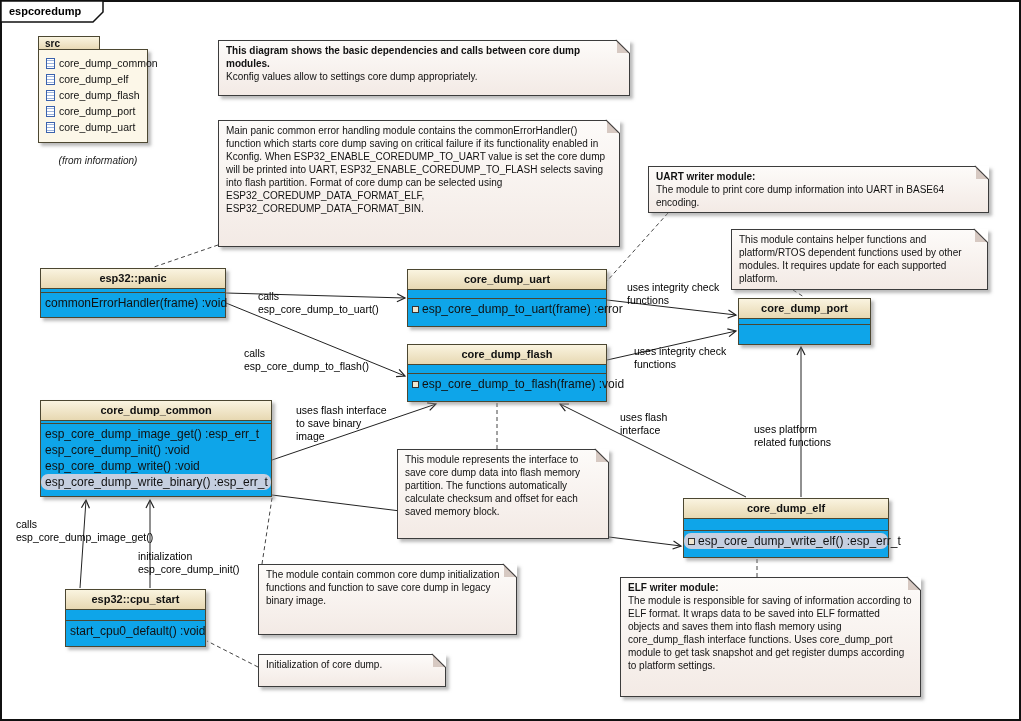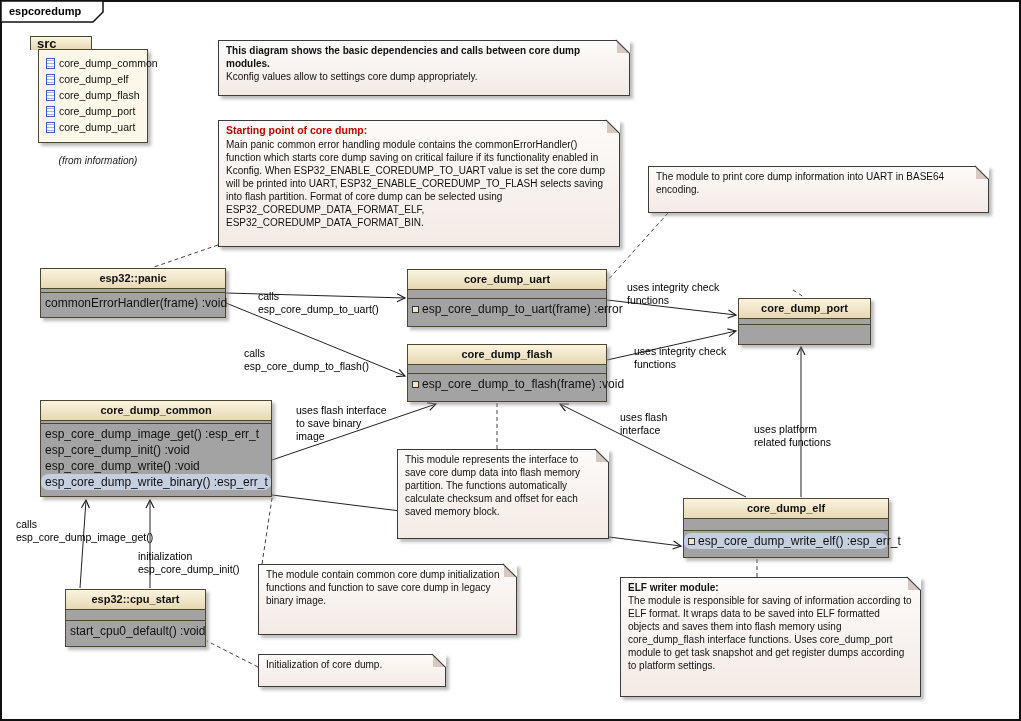--- a/index.html
+++ b/index.html
@@ -2,21 +2,21 @@
 <html><head>
 <meta charset="utf-8">
 <style>
   *{margin:0;padding:0;box-sizing:border-box;}
   body{font-family:"Liberation Sans","DejaVu Sans",sans-serif;background:#ffffff;}
   #canvas{position:relative;width:1021px;height:721px;background:#ffffff;overflow:hidden;}
   #edges{position:absolute;left:0;top:0;z-index:0;}
   .frame-label{position:absolute;left:9px;top:5px;font-weight:bold;font-size:11px;z-index:3;}
 
   
-  .cls{position:absolute;z-index:2;border:1px solid #4c4731;background:#a3a3a3;
+  .cls{position:absolute;z-index:2;border:1px solid #4c4731;background:#0ea5e9;
        box-shadow:3px 3px 3px rgba(140,140,140,.6);display:flex;flex-direction:column;}
   .cls-header{height:20px;line-height:19px;text-align:center;font-weight:bold;font-size:11px;
        background:linear-gradient(180deg,#faf4e0,#e7d8b2);border-bottom:1px solid #4c4731;color:#111;}
   .cls-attrs{border-bottom:1px solid #4c4731;}
   .cls-ops{flex:1;padding-top:2px;}
   .method{font-size:12px;line-height:15px;height:16px;padding:0 4px;white-space:nowrap;color:#111;
        display:flex;align-items:center;}
   .method.hl{background:#c5cfe0;border-radius:7px;}
   .anchor{display:inline-block;width:7px;height:7px;border:1px solid #333;background:#efe6cf;
        margin-right:3px;flex:0 0 auto;}
@@ -27,22 +27,22 @@
        box-shadow:3px 3px 3px rgba(140,140,140,.6);
        padding:3px 7px;font-size:10px;line-height:13px;color:#111;}
   .note::after{content:"";position:absolute;top:-1px;right:-1px;border-style:solid;
        border-width:0 13px 13px 0;border-color:#fff #fff #d7c9c2 #d7c9c2;}
   .note::before{content:"";position:absolute;top:5px;right:-3px;width:19px;height:1px;
        background:#3c3c3c;transform:rotate(45deg);z-index:1;}
   .note-title{font-weight:bold;}
   .note-title.red{color:#c00000;font-size:10.5px;margin-bottom:1px;}
 
   
-  .pkg-tab{position:absolute;left:30px;top:36px;width:62px;height:14px;z-index:2;
-       border:1px solid #4c4731;border-bottom:none;font-weight:bold;font-size:13px;
+  .pkg-tab{position:absolute;left:38px;top:36px;width:62px;height:14px;z-index:2;
+       border:1px solid #4c4731;border-bottom:none;font-weight:bold;font-size:10px;
        padding-left:6px;line-height:13px;background:linear-gradient(180deg,#faf4e0,#ead local);
        background:linear-gradient(180deg,#faf4e0,#e7d8b2);color:#111;}
   .pkg-body{position:absolute;left:38px;top:49px;width:110px;height:94px;z-index:2;
        border:1px solid #4c4731;background:#fcf7e8;box-shadow:3px 3px 3px rgba(140,140,140,.6);
        padding-top:5px;}
   .pkg-item{display:flex;align-items:center;gap:4px;padding-left:7px;height:16px;font-size:10.5px;color:#111;}
   .file-icon{width:9px;height:11px;border:1px solid #3b62ad;flex:0 0 auto;
        background:repeating-linear-gradient(180deg,#ffffff 0 1px,#9db4dd 1px 2px,#ffffff 2px 3px);}
   .pkg-from{position:absolute;left:28px;top:155px;width:140px;text-align:center;z-index:2;
        font-size:10px;font-style:italic;color:#222;}
@@ -112,28 +112,31 @@
       </div>
   </div>
   <div class="pkg-from">(from information)</div>
 
   <div class="note" style="left:218px;top:40px;width:412px;height:56px">
     <span class="note-title">This diagram shows the basic dependencies and calls between core dump modules.</span>
     <div>Kconfig values allow to settings core dump appropriately.</div>
   </div>
 
   <div class="note" style="left:218px;top:120px;width:402px;height:127px">
-    <div class="note-title red">Starting point of core dump:</div>
     <div>Main panic  common error handling module contains the commonErrorHandler() function which starts core dump saving on critical failure if its functionality enabled in Kconfig. When ESP32_ENABLE_COREDUMP_TO_UART value is set the core dump will be printed into UART, ESP32_ENABLE_COREDUMP_TO_FLASH selects saving into flash partition. Format of core dump can be selected using ESP32_COREDUMP_DATA_FORMAT_ELF, ESP32_COREDUMP_DATA_FORMAT_BIN.</div>
   </div>
 
   <div class="note" style="left:648px;top:166px;width:341px;height:47px">
+    <div class="note-title">UART writer module:</div>
     <div>The module to print core dump information into UART in BASE64 encoding.</div>
   </div>
 
+  <div class="note" style="left:731px;top:229px;width:257px;height:61px">
+    <div>This module contains helper functions and platform/RTOS dependent functions used by other modules. It requires update for each supported platform.</div>
+  </div>
 
   <div class="note" style="left:397px;top:449px;width:212px;height:90px">
     <div>This module represents the interface to save core dump data into flash memory partition. The functions automatically calculate checksum and offset for each saved memory block.</div>
   </div>
 
   <div class="note" style="left:258px;top:564px;width:259px;height:71px">
     <div>The module contain common core dump initialization functions and function to save core dump in legacy binary image.</div>
   </div>
 
   <div class="note" style="left:258px;top:654px;width:188px;height:33px">

